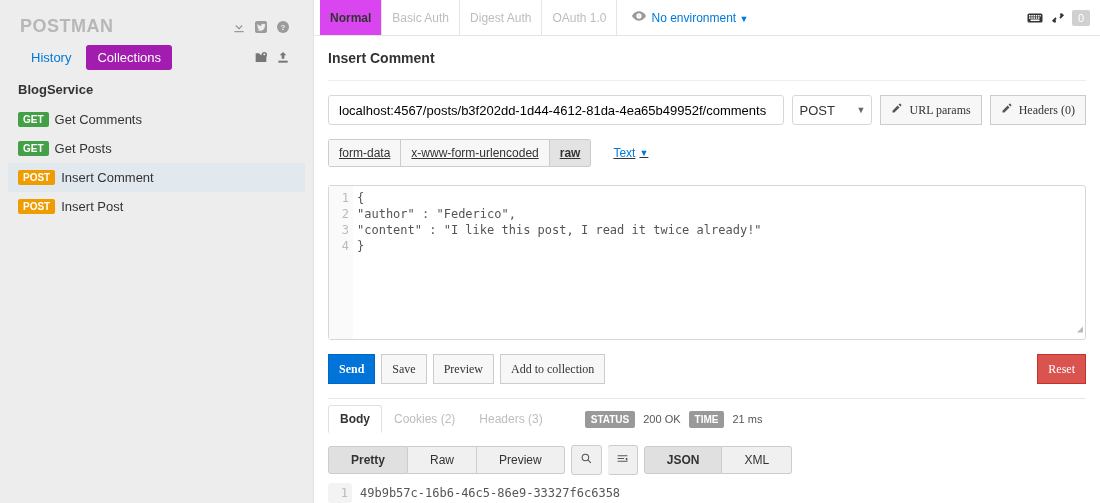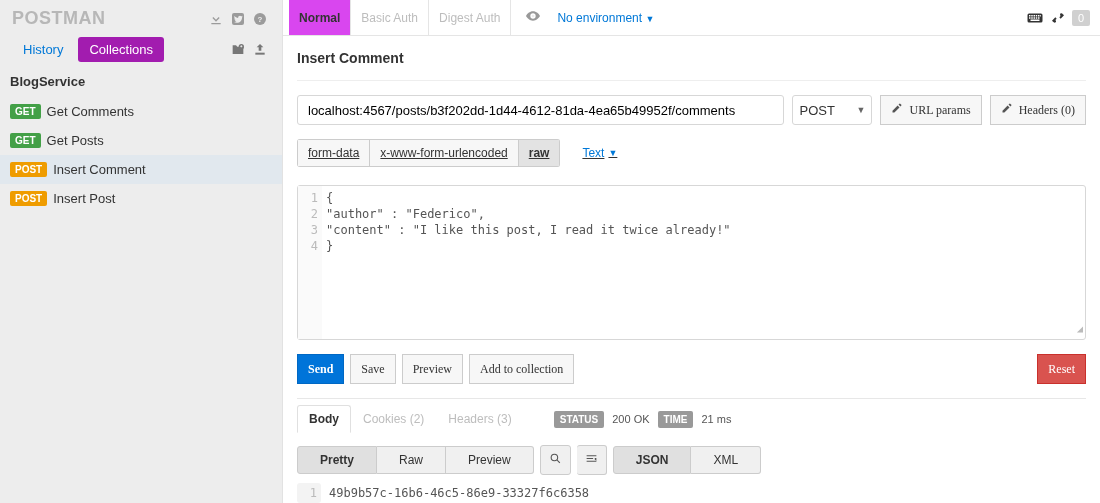--- a/index.html
+++ b/index.html
@@ -1,20 +1,20 @@
 <!DOCTYPE html>
 <html><head>
 <meta charset="utf-8">
 <style>
   * { box-sizing: border-box; margin: 0; padding: 0; }
   html, body { width: 1100px; height: 503px; font-family: "Helvetica Neue", Helvetica, Arial, sans-serif; font-size: 13px; color: #333; background: #fff; overflow: hidden; }
   .app { display: flex; width: 100%; height: 100%; }
 
   
-  .sidebar { width: 283px; background: #ededed; border-right: 1px solid #e2e2e2; padding: 0; }
+  .sidebar { width: 314px; background: #ededed; border-right: 1px solid #e2e2e2; padding: 8px; }
   .sb-head { display: flex; align-items: center; justify-content: space-between; padding: 8px 12px 4px 12px; }
   .logo { font-size: 18px; font-weight: 800; color: #b7b7b7; letter-spacing: 0.5px; }
   .sb-head-icons { display: flex; gap: 2px; }
   .hi { width: 20px; height: 20px; display: inline-flex; align-items: center; justify-content: center; color: #9b9b9b; font-size: 15px; }
 
   .sb-sub { display: flex; align-items: center; justify-content: space-between; padding: 4px 12px 6px 12px; }
   .tabs { display: flex; gap: 4px; }
   .tab { padding: 5px 11px; border-radius: 3px; font-size: 13px; cursor: pointer; }
   .tab.link { color: #0078d7; }
   .tab.primary { background: #a21caf; color: #fff; }
@@ -29,21 +29,21 @@
   .badge.post { background: #ef9c00; }
 
   
   .main { flex: 1; display: flex; flex-direction: column; position: relative; }
   .topbar { display: flex; align-items: stretch; border-bottom: 1px solid #e5e5e5; height: 36px; padding-left: 6px; padding-right: 10px; }
   .auth-tabs { display: flex; }
   .atab { padding: 0 10px; display: flex; align-items: center; font-size: 12px; border: 1px solid #e5e5e5; border-top: none; border-bottom: none; color: #bdbdbd; cursor: pointer; }
   .atab.first { border-left: none; }
   .atab.selected { font-weight: bold; color: #333; background: #d946ef; }
   .atab + .atab { border-left: none; }
-  .env { display: flex; align-items: center; margin-left: 14px; gap: 16px; color: #999; font-size: 12px; }
+  .env { display: flex; align-items: center; margin-left: 14px; gap: 4px; color: #999; font-size: 12px; }
   .env a { color: #0078d7; text-decoration: none; cursor: pointer; }
   .caret { font-size: 9px; color: #0078d7; }
   .top-right { margin-left: auto; display: flex; align-items: center; gap: 6px; }
   .tr-ic { font-size: 16px; color: #555; display: inline-flex; }
   .tr-badge { background: #d0d0d0; color: #fff; padding: 2px 6px; border-radius: 2px; font-size: 11px; }
 
   .body-wrap { padding: 10px 14px 0 14px; flex: 1; overflow: hidden; display: flex; flex-direction: column; }
   .req-title { font-weight: bold; font-size: 14px; margin: 4px 0 14px 0; }
   .divider { border-top: 1px solid #eee; margin-bottom: 14px; }
 
@@ -163,20 +163,21 @@
       </div>
     </div>
   </div>
 
   <div class="main">
     <div class="topbar">
       <div class="auth-tabs">
         <div class="atab first selected">Normal</div>
         <div class="atab">Basic Auth</div>
         <div class="atab">Digest Auth</div>
+        <div class="atab">OAuth 1.0</div>
       </div>
       <div class="env">
         <span>
           <svg viewBox="0 0 24 24" width="16" height="16" fill="#999">
               <path d="M12 5C7 5 3 9 1.5 12 3 15 7 19 12 19s9-4 10.5-7C21 9 17 5 12 5zm0 11a4 4 0 110-8 4 4 0 010 8z"></path>
               <circle cx="12" cy="12" r="2" fill="#ededed"></circle>
             </svg>
         </span>
         <a><span>No environment</span> <span class="caret">▼</span></a>
       </div>

